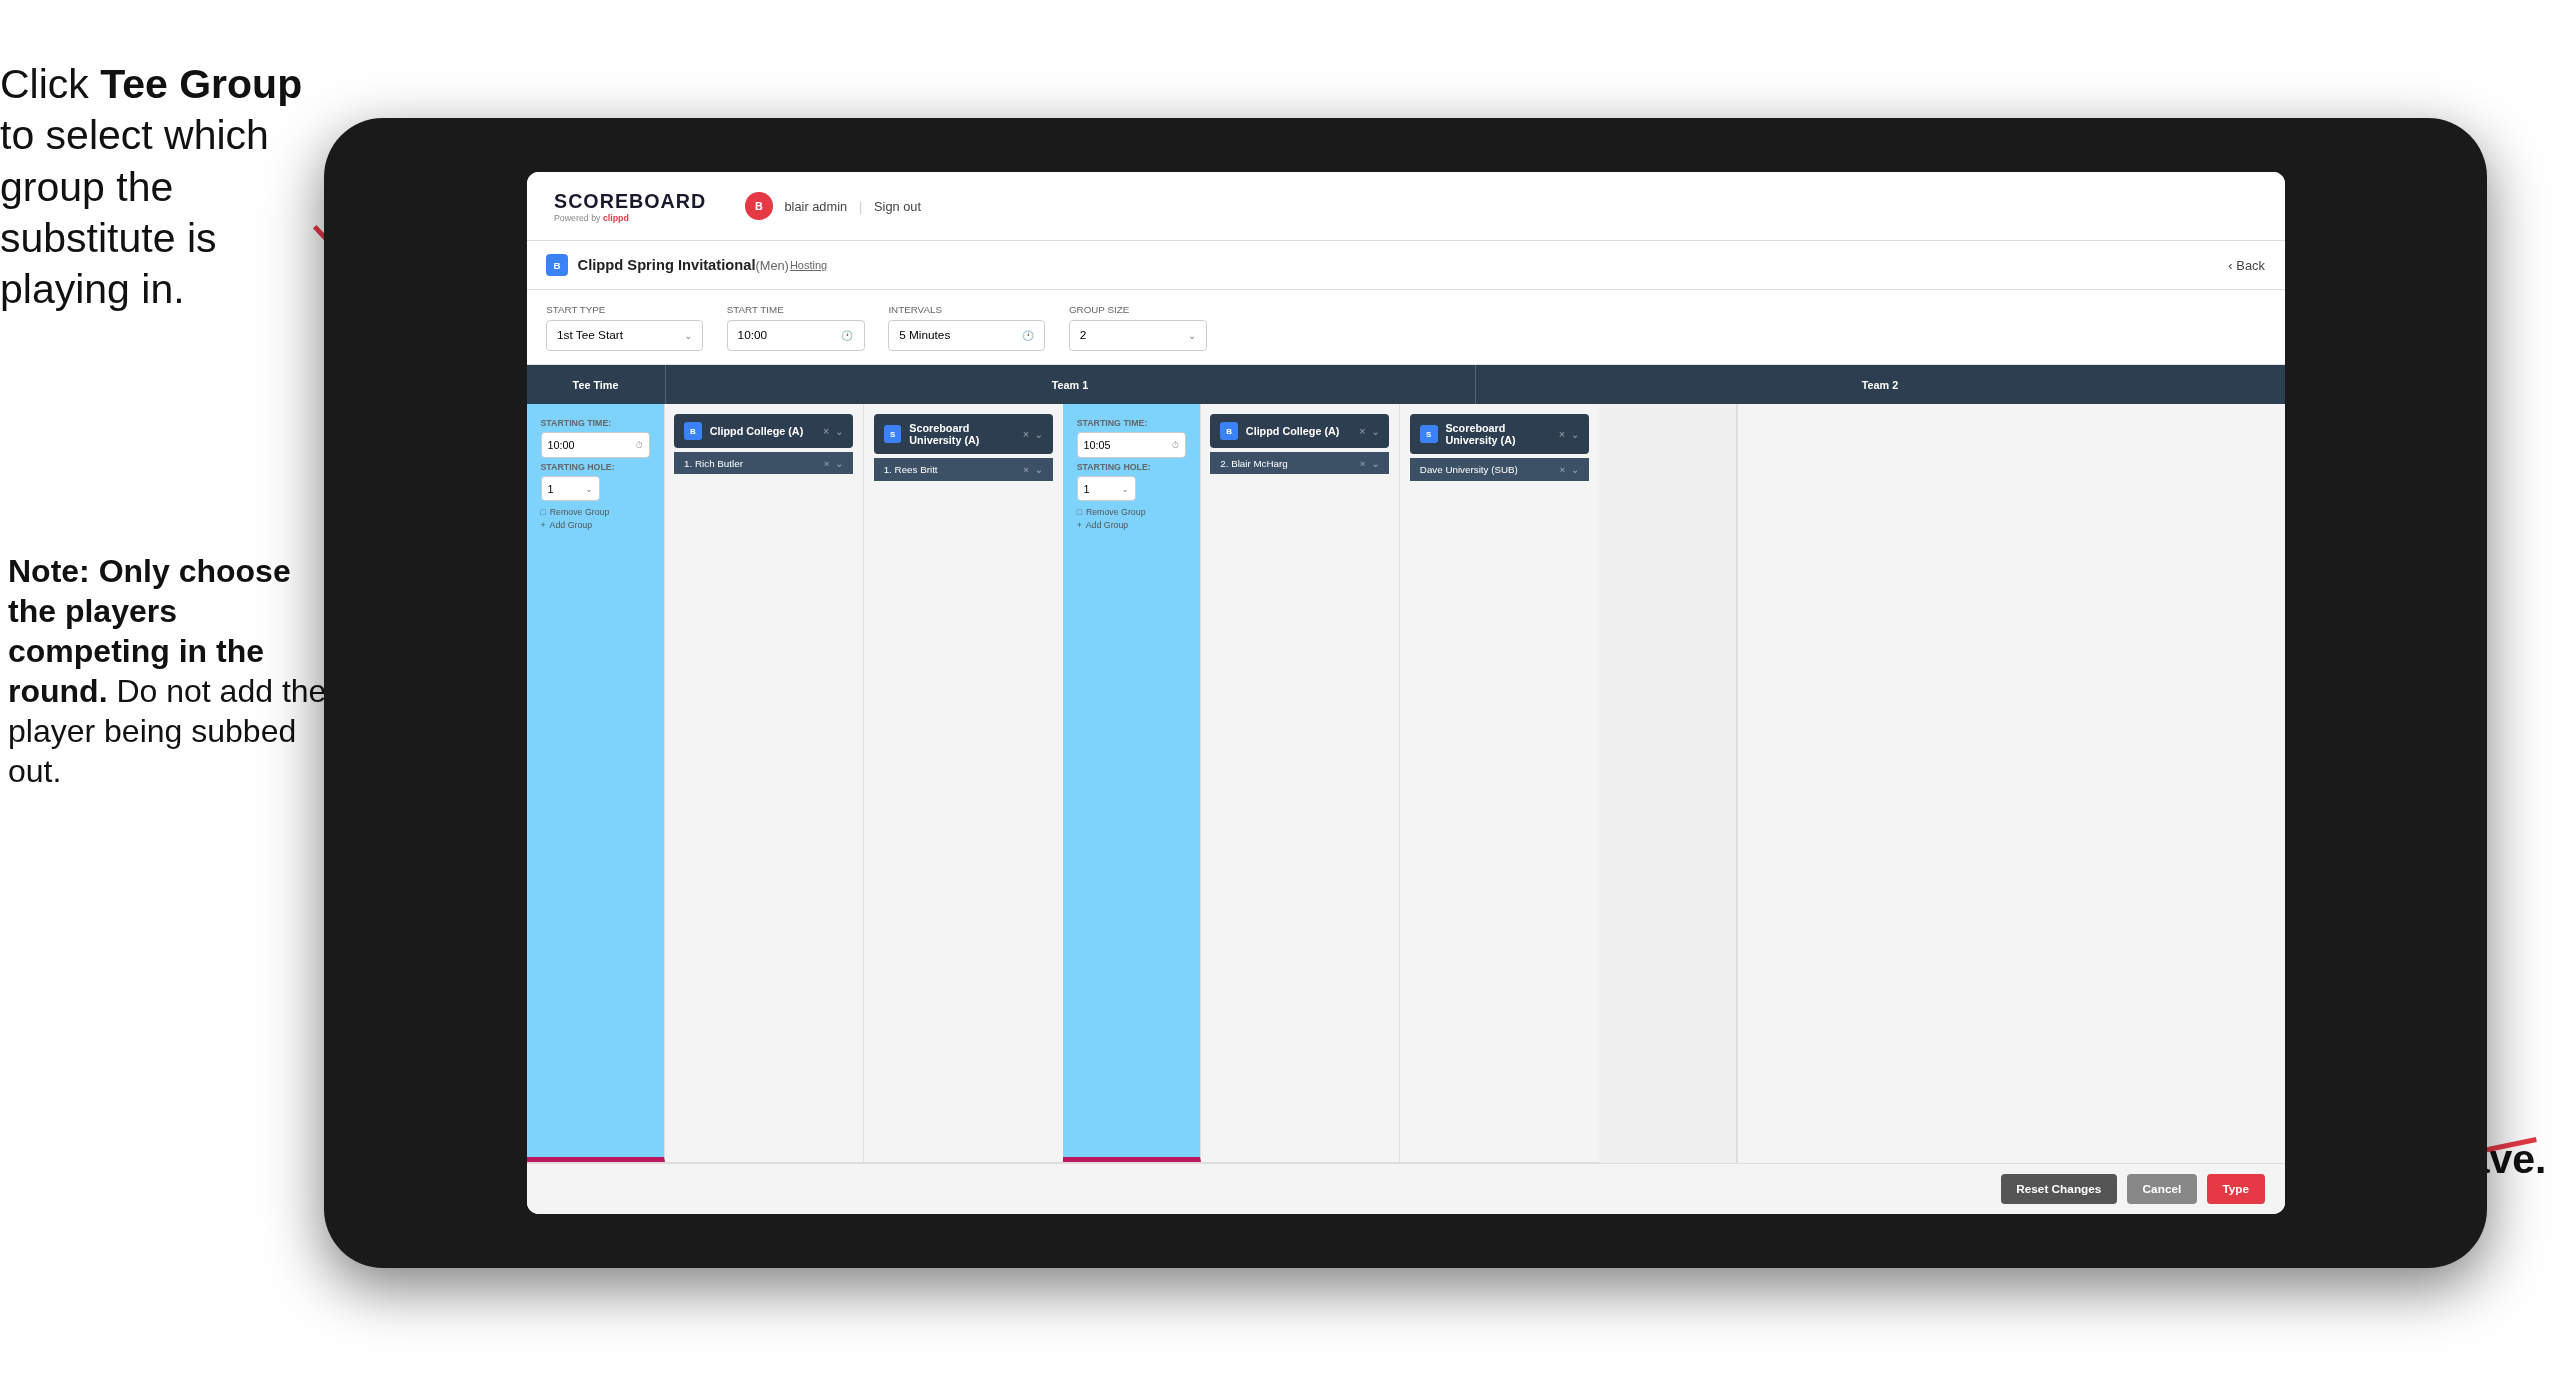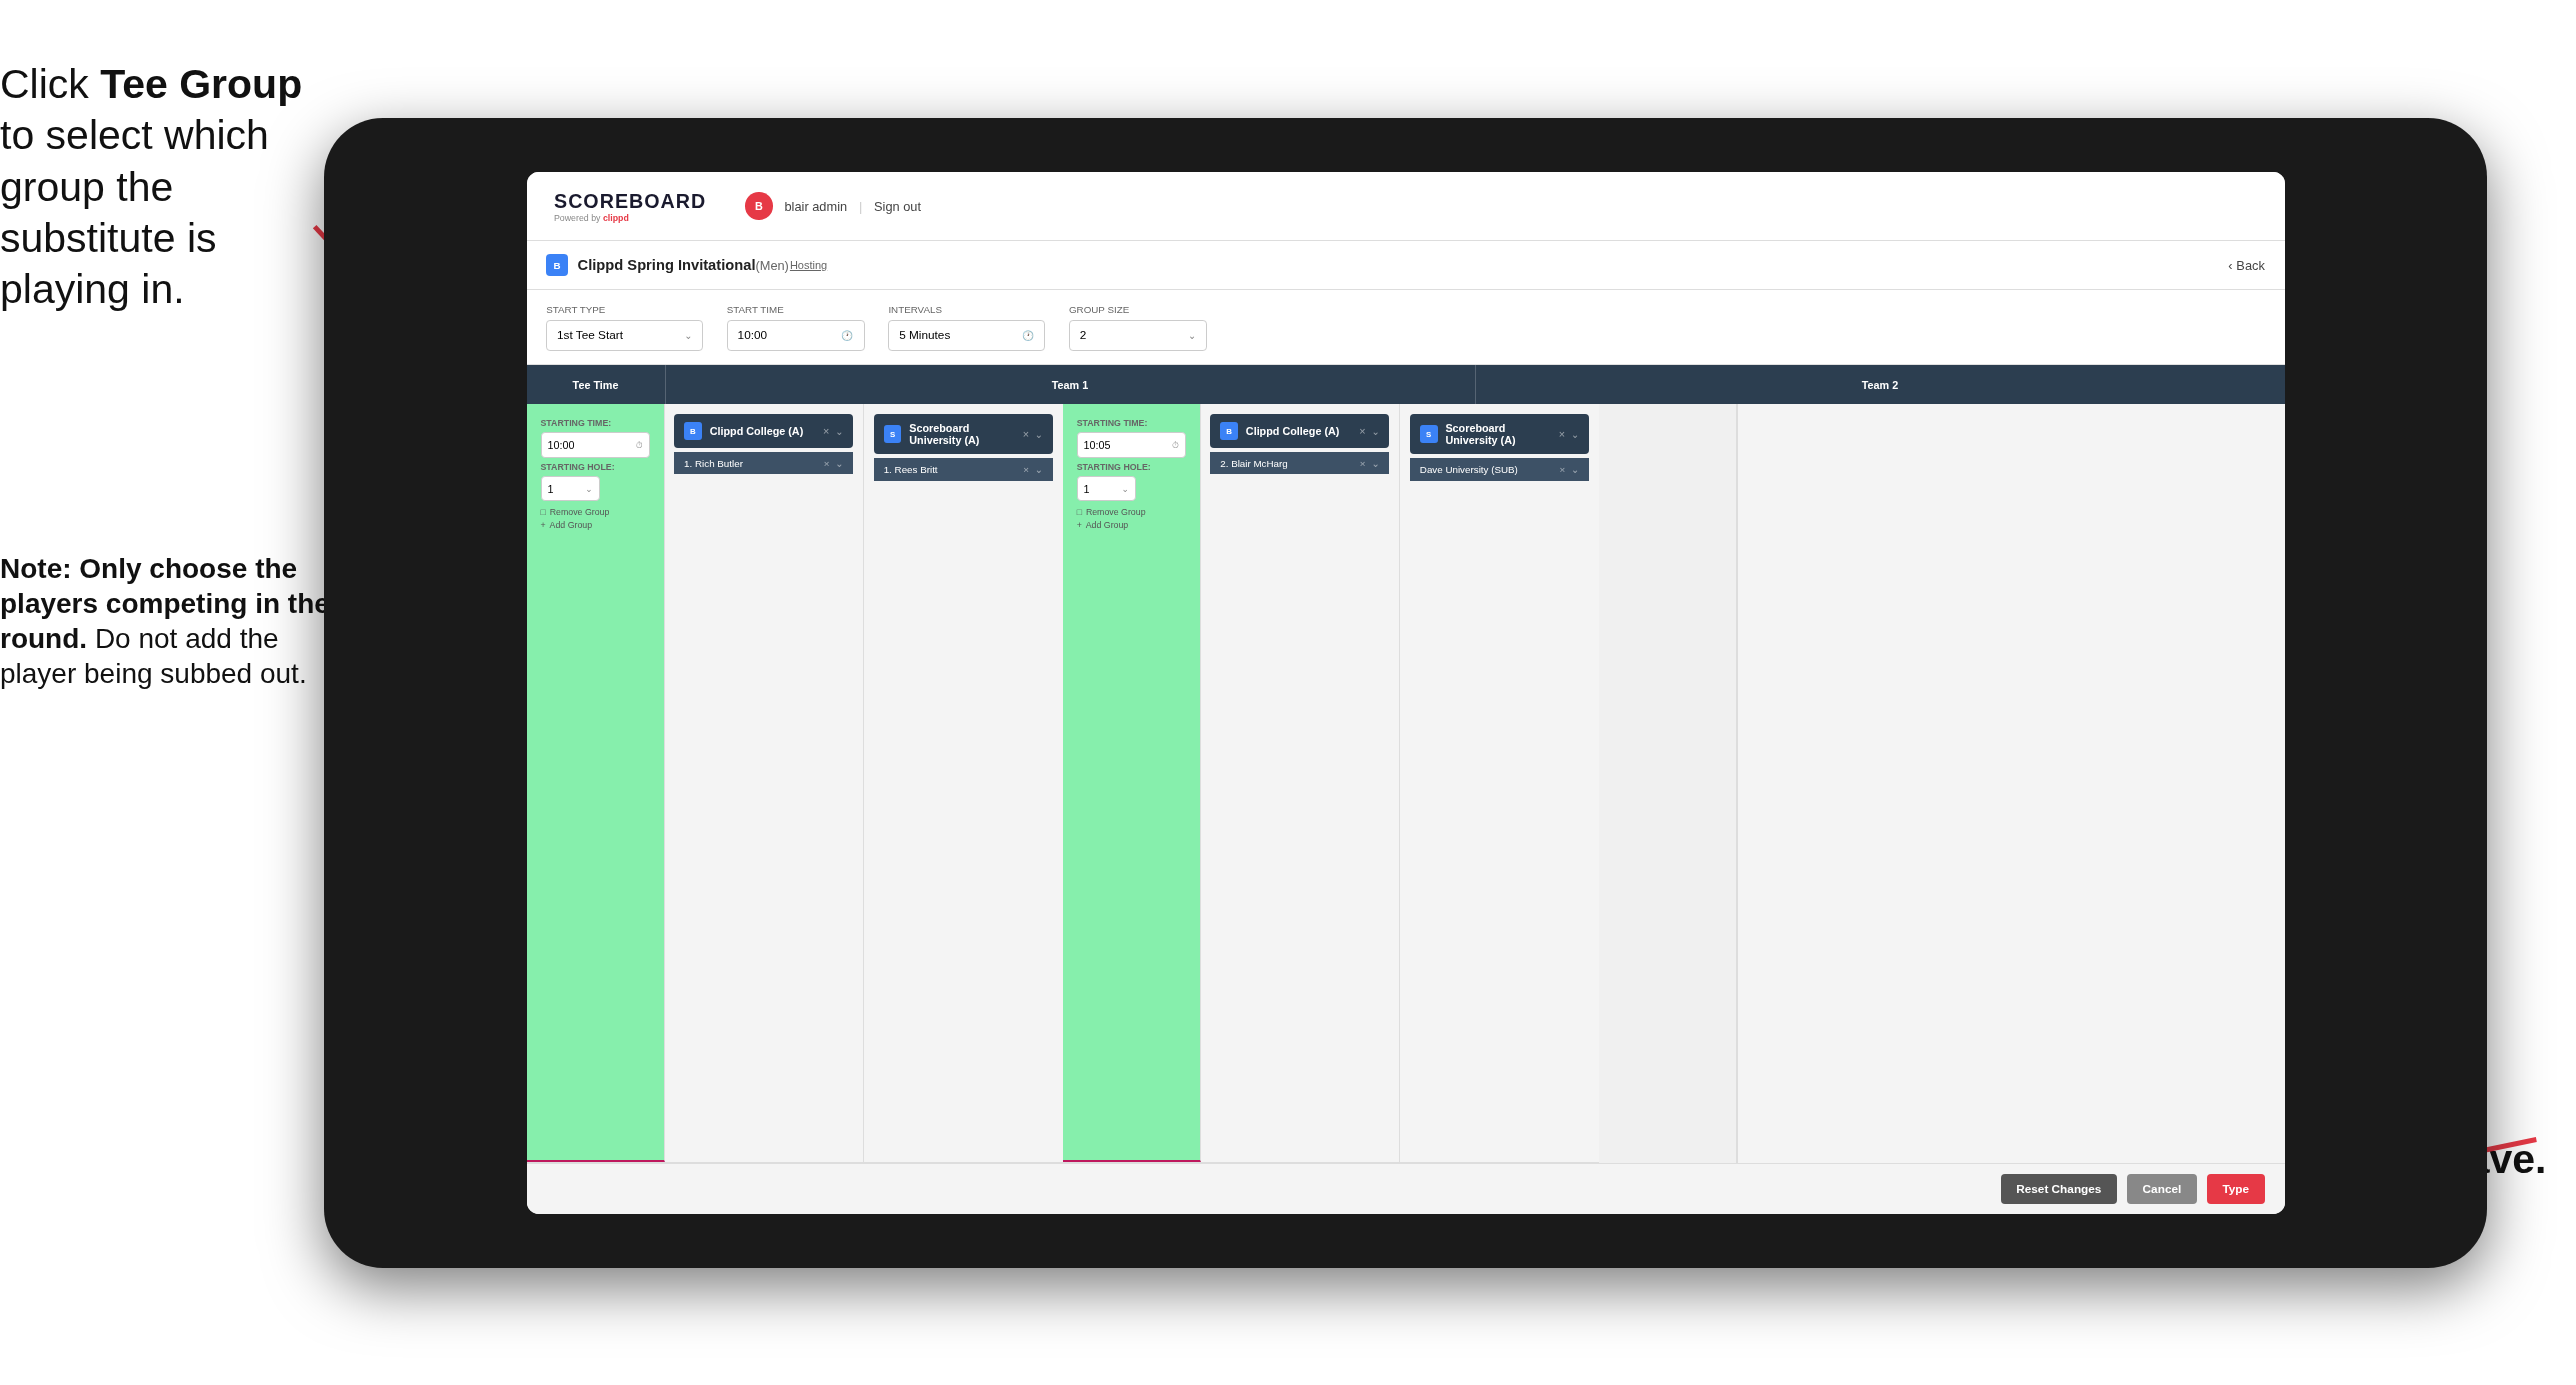--- a/index.html
+++ b/index.html
@@ -19,24 +19,24 @@
       top: 59px;
       width: 305px;
       font-size: 41px;
       line-height: 1.25;
       color: #111;
     }
     .instruction-left .bold { font-weight: 800; }
 
     .instruction-bottom-left {
       position: absolute;
-      left: 0;
+      left: 8px;
       top: 551px;
       width: 334px;
-      font-size: 28px;
+      font-size: 32px;
       line-height: 1.25;
       color: #111;
     }
     .instruction-bottom-left .note-bold { font-weight: 800; }
 
     
     .arrow-svg {
       position: absolute;
       pointer-events: none;
     }
@@ -258,22 +258,22 @@
       height: 100%;
     }
 
     .grid-body {
       display: flex;
       flex: 1;
     }
 
     .tee-group {
       padding: 14px;
-      border-bottom: 2px solid #be185d;
-      background: #86efac;
+      border-bottom: 5px solid #be185d;
+      background: #7dd3fc;
     }
     .tee-group-label { font-size: 8.8px; color: #666; font-weight: 600; text-transform: uppercase; }
     .tee-group-time-input {
       display: flex;
       align-items: center;
       border: 1px solid #ccc;
       border-radius: 3.9px;
       background: white;
       height: 25.6px;
       padding: 0 5.9px;

